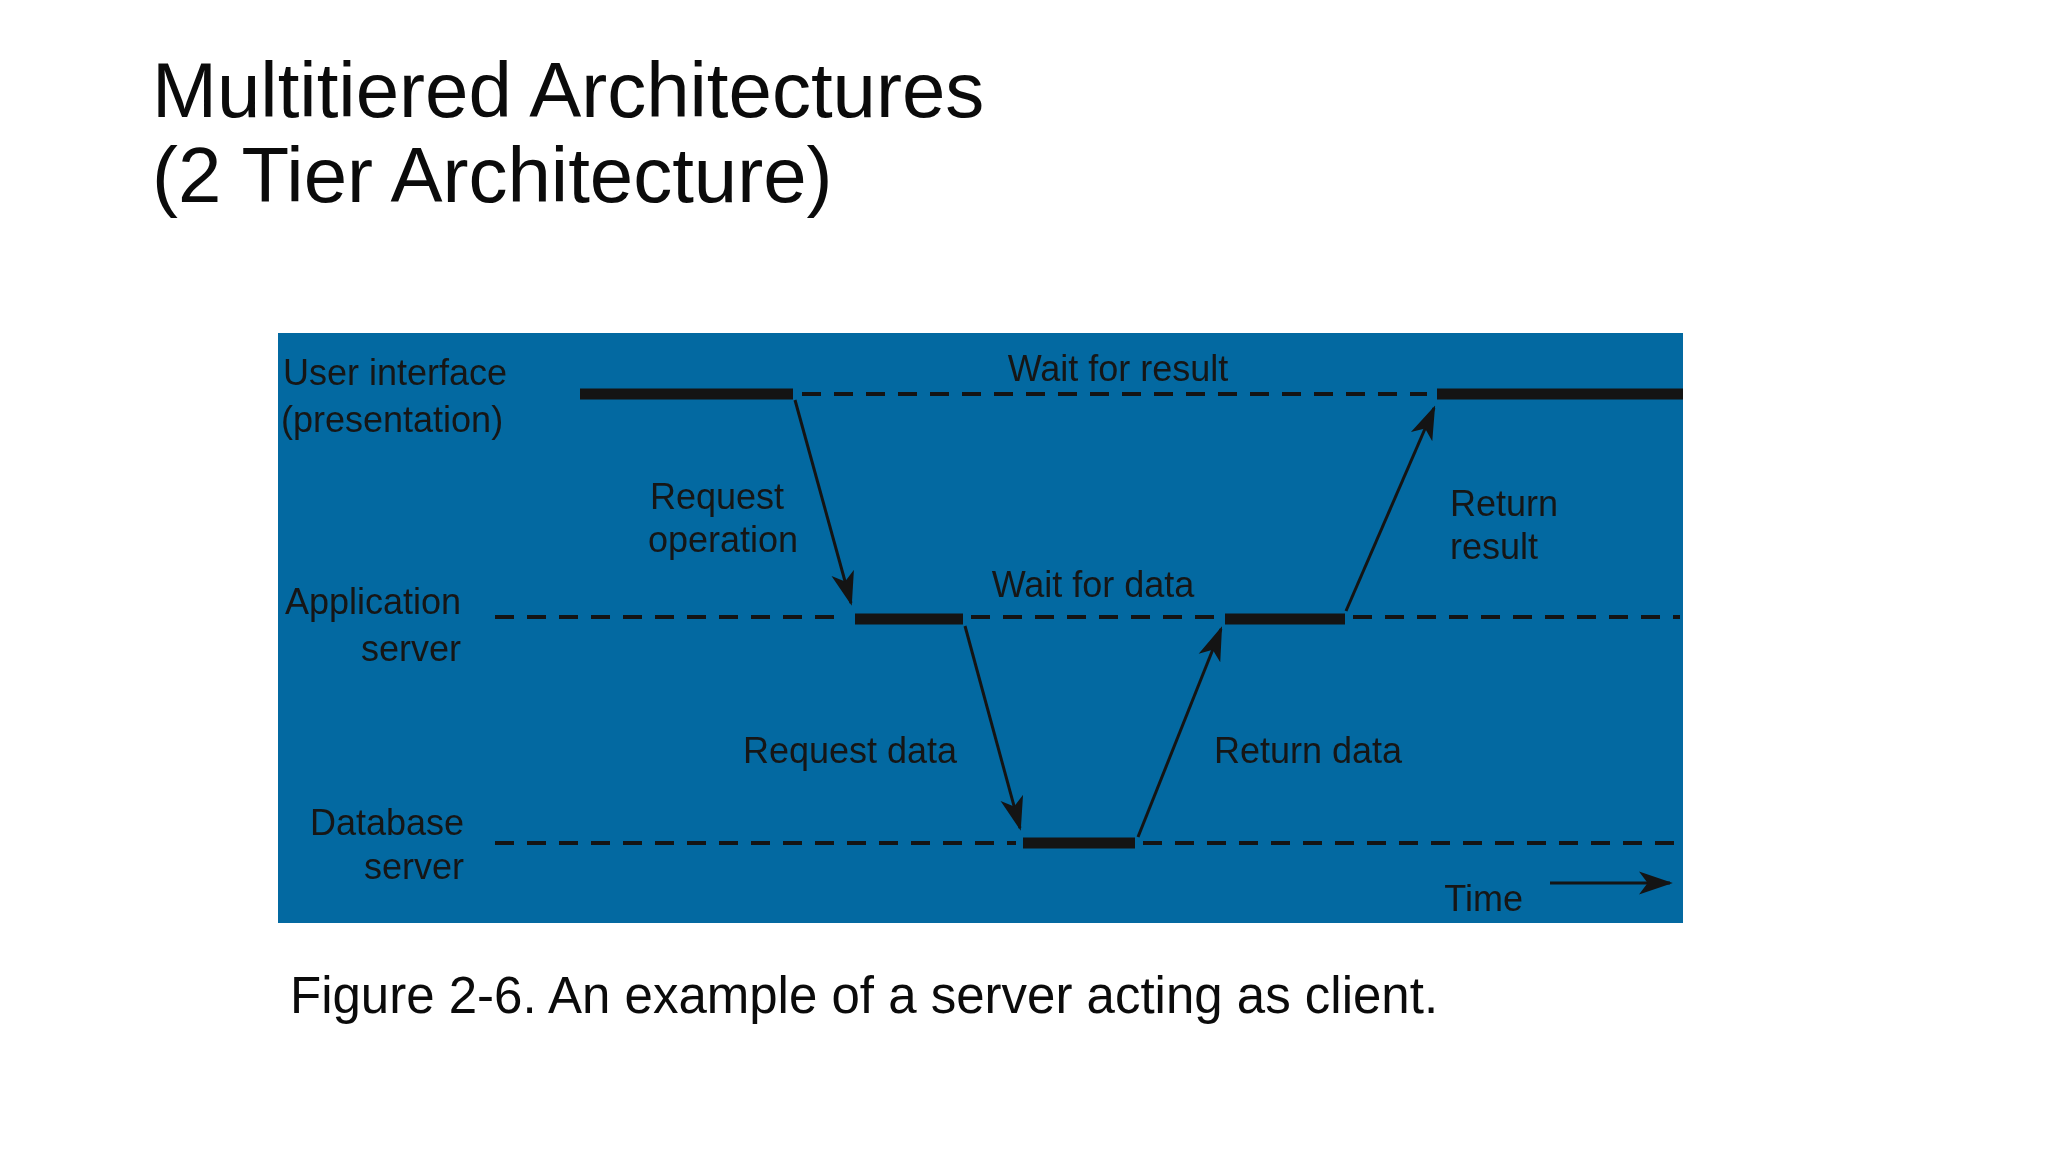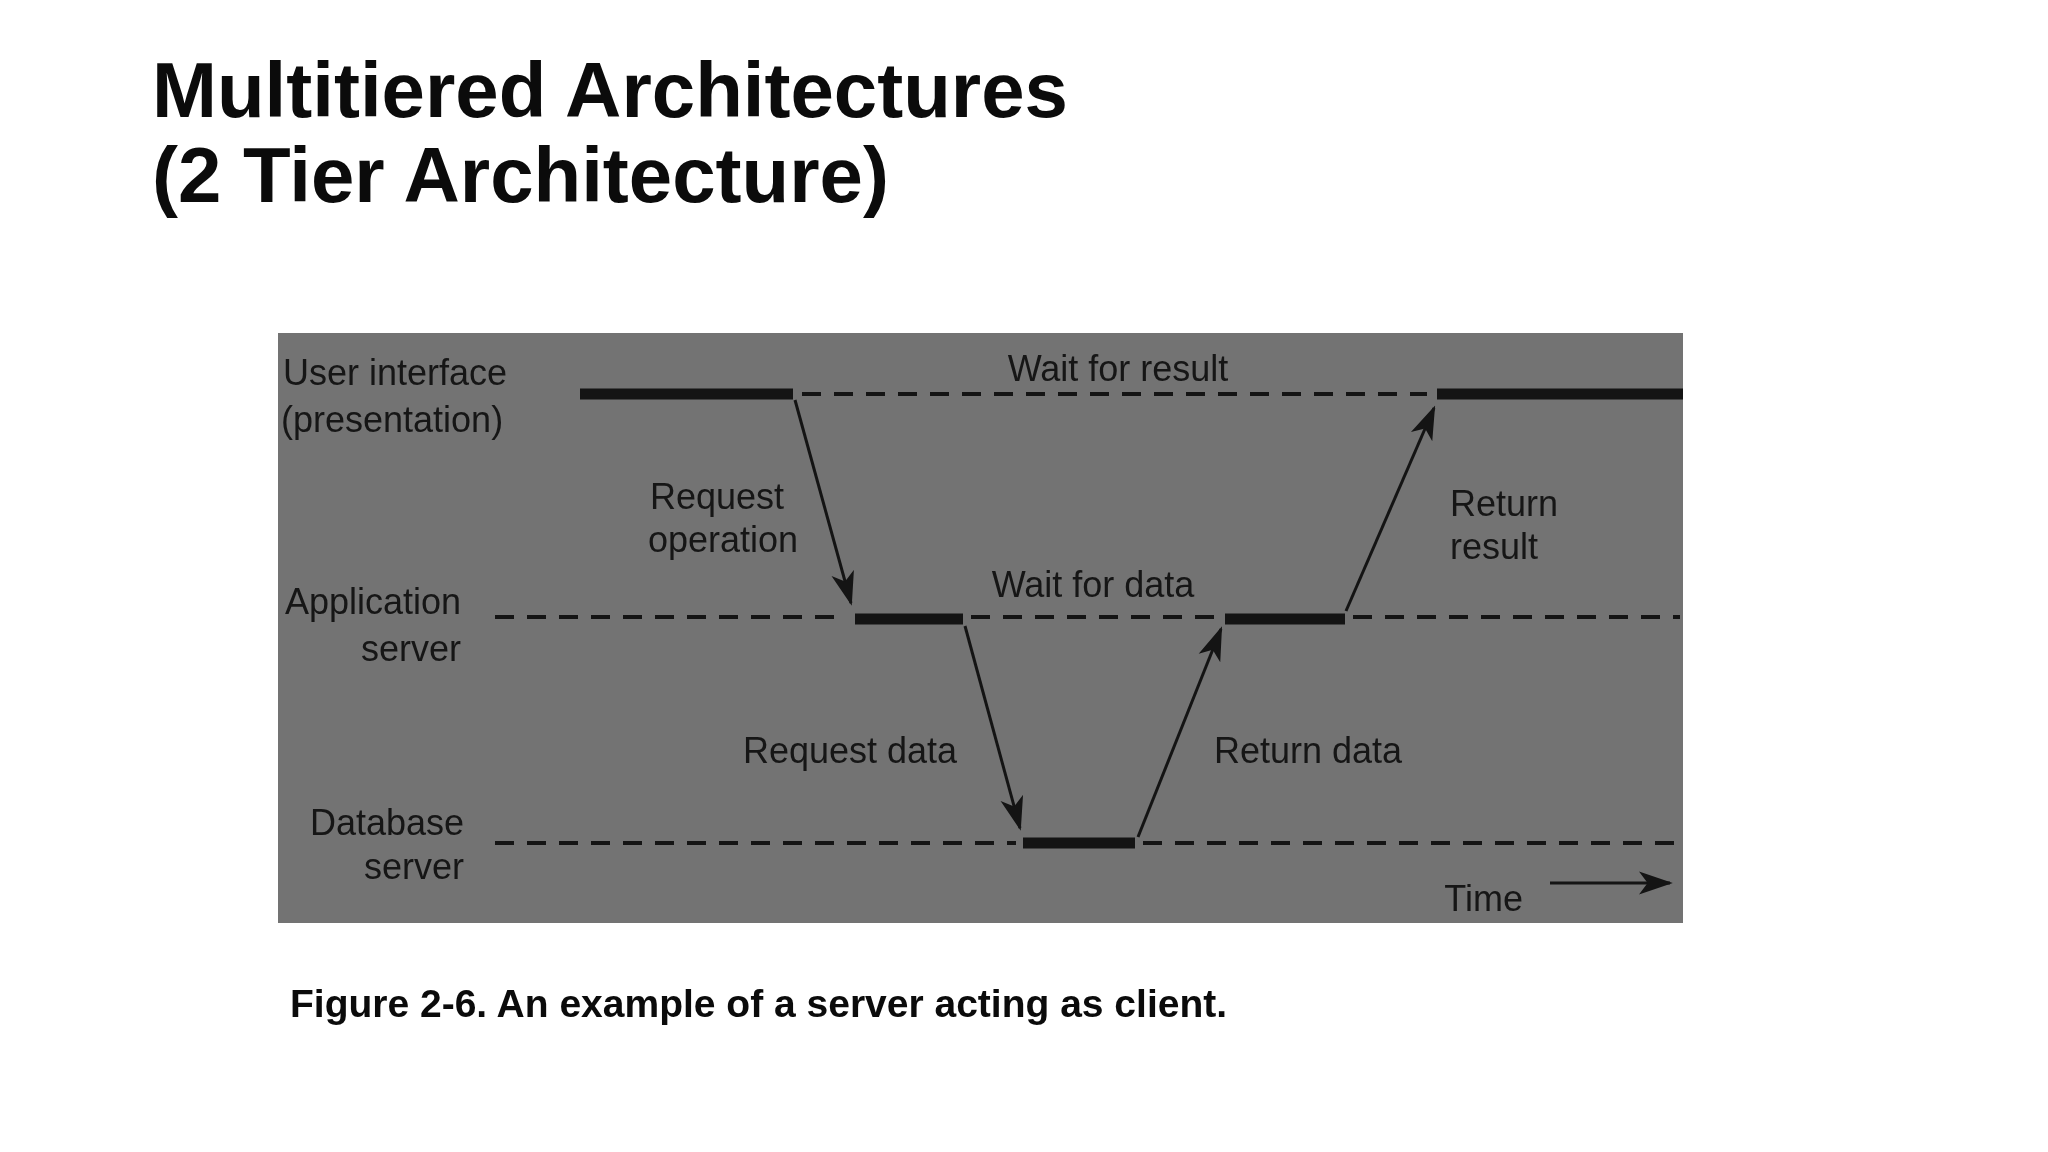--- a/index.html
+++ b/index.html
@@ -7,51 +7,50 @@
   body { font-family: "Liberation Sans", sans-serif; color: #111; position: relative; }
 
   .slide { position: absolute; inset: 0; background: #ffffff; }
 
   .title {
     position: absolute;
     left: 152px;
     top: 48px;
     font-size: 78px;
     line-height: 1.09;
-    font-weight: 700;
+    font-weight: 400;
     color: #0b0b0b;
     letter-spacing: 0px;
     white-space: nowrap;
   }
 
   .figure {
     position: absolute;
     left: 278px;
     top: 333px;
     width: 1405px;
     height: 590px;
-    background: #737373;
+    background: #0369a1;
   }
   .figure svg { display: block; width: 100%; height: 100%; }
 
   .fig-text {
     font-family: "Liberation Sans", sans-serif;
     font-size: 36px;
     fill: #161616;
   }
 
   .caption {
     position: absolute;
     left: 290px;
     top: 966px;
-    font-size: 39px;
-    font-weight: 700;
+    font-size: 51px;
+    font-weight: 400;
     color: #0b0b0b;
     white-space: nowrap;
-    margin-top: 16px;
   }
 </style>
 </head>
 <body>
 
 <div class="slide">
 
   <div class="title">
     <div>Multitiered Architectures</div>
     <div>(2 Tier Architecture)</div>

